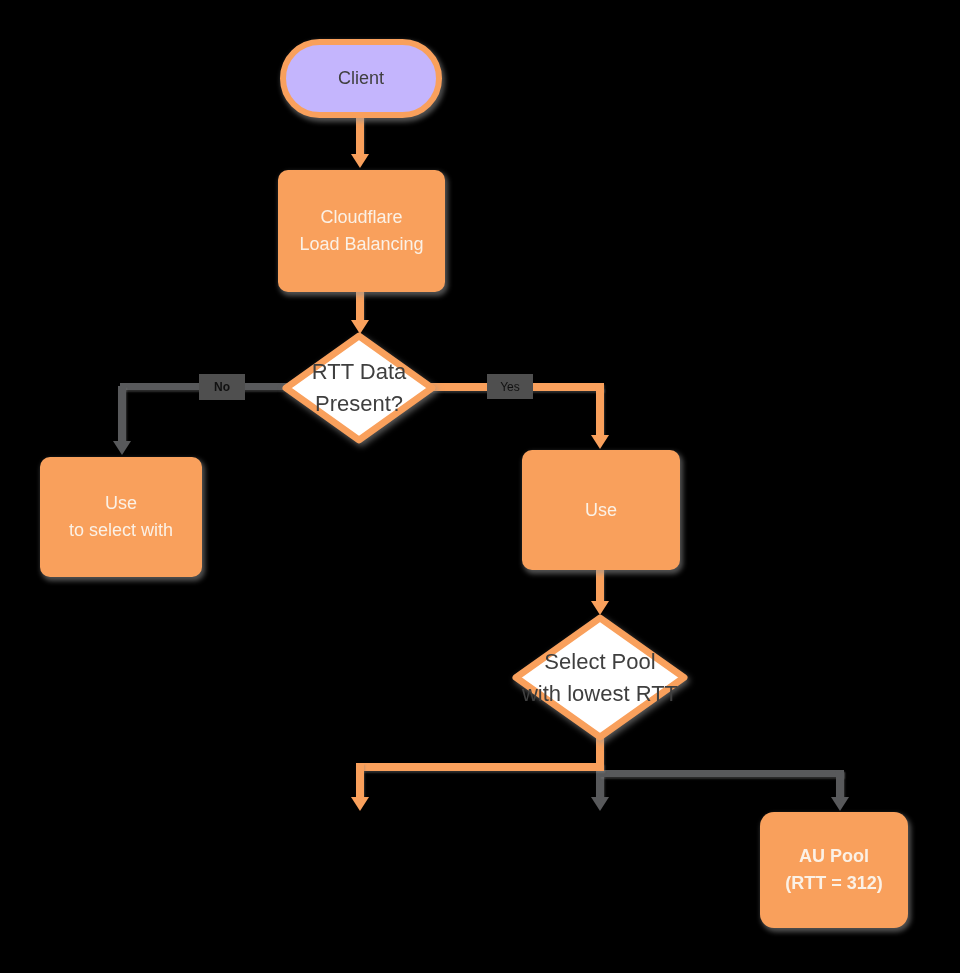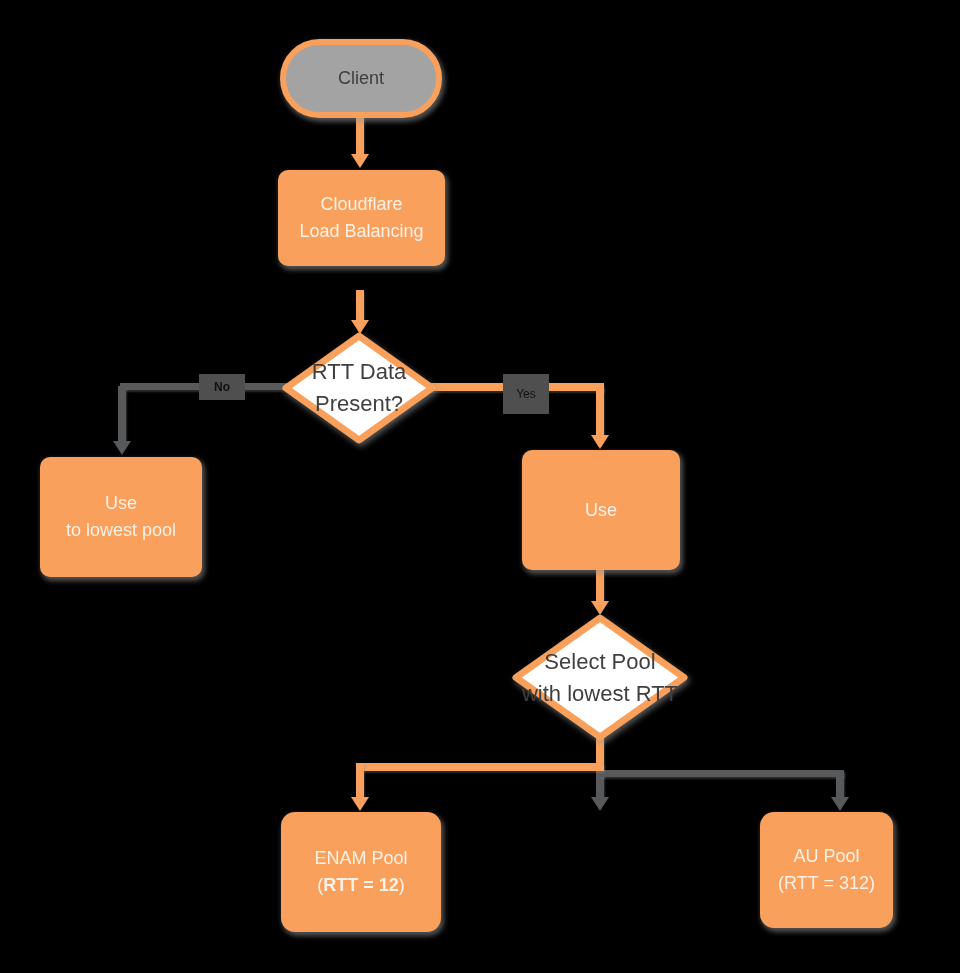--- a/index.html
+++ b/index.html
@@ -22,21 +22,21 @@
   .arrow-down{position:absolute;width:0;height:0;
     border-left:9px solid transparent;border-right:9px solid transparent;
     border-top:14px solid var(--orange);z-index:3;}
   .arrow-down.gray{border-top-color:var(--gray);z-index:2;}
   
   .node{position:absolute;display:flex;align-items:center;justify-content:center;
     text-align:center;z-index:5;}
   .rect{background:var(--orange);border-radius:10px;color:var(--white-text);
     font-size:18px;line-height:1.5;
     box-shadow:2px 3px 5px 1px rgba(148,148,148,0.55);}
-  .pill{background:#a3a3a3;border:6px solid var(--orange);border-radius:45px;
+  .pill{background:#c4b5fd;border:6px solid var(--orange);border-radius:45px;
     color:var(--dark-text);font-size:18px;
     box-shadow:2px 3px 5px 1px rgba(148,148,148,0.55);}
   .diamond{background:transparent;z-index:4;}
   .diamond svg{position:absolute;left:0;top:0;
     filter:drop-shadow(2px 3px 3px rgba(148,148,148,0.6));}
   .diamond .dtext{position:relative;color:var(--dark-text);font-size:22px;
     line-height:1.45;text-align:center;z-index:6;}
   
   .edge-label{position:absolute;background:var(--label-bg);color:#111;
     font-size:12px;display:flex;align-items:center;justify-content:center;
@@ -73,76 +73,70 @@
   <div class="arrow-down" style="left:591px;top:601px;"></div>
 
   <div class="line orange" style="left:596px;top:736px;width:8px;height:34px;"></div>
   <div class="line orange" style="left:356px;top:763px;width:248px;height:8px;"></div>
   <div class="line orange" style="left:356px;top:763px;width:8px;height:37px;"></div>
   <div class="arrow-down" style="left:351px;top:797px;"></div>
 
   <div class="edge-label" style="left:199px;top:374px;width:46px;height:26px;font-weight:bold;">
     <span>No</span>
   </div>
-  <div class="edge-label" style="left:503px;top:374px;width:46px;height:40px;">
+  <div class="edge-label" style="left:487px;top:374px;width:46px;height:25px;">
     <span>Yes</span>
   </div>
 
   <div class="node pill" style="left:280px;top:39px;width:150px;height:67px;">
     <span>Client</span>
   </div>
 
-  <div class="node rect" style="left:278px;top:170px;width:167px;height:96px;">
+  <div class="node rect" style="left:278px;top:170px;width:167px;height:122px;">
     <div>
       <div>Cloudflare</div>
       <div>Load Balancing</div>
     </div>
   </div>
 
   <div class="node diamond" style="left:281px;top:331px;width:156px;height:114px;">
     <svg width="156" height="114" viewBox="0 0 156 114">
       <polygon points="78,5 151,57 78,109 5,57" fill="#ffffff" stroke="#F9A05C" stroke-width="7" stroke-linejoin="round"></polygon>
     </svg>
     <div class="dtext">
       <div>RTT Data</div>
       <div>Present?</div>
     </div>
   </div>
 
   <div class="node rect" style="left:40px;top:457px;width:162px;height:120px;">
     <div>
       <div>Use</div>
-      <div>to lowest pool</div>
+      <div>to select with</div>
     </div>
   </div>
 
   <div class="node rect" style="left:522px;top:450px;width:158px;height:120px;">
     <div>
       <div>Use</div>
     </div>
   </div>
 
   <div class="node diamond" style="left:511px;top:613px;width:178px;height:129px;">
     <svg width="178" height="129" viewBox="0 0 178 129">
       <polygon points="89,5 173,64.5 89,124 5,64.5" fill="#ffffff" stroke="#F9A05C" stroke-width="7" stroke-linejoin="round"></polygon>
     </svg>
     <div class="dtext">
       <div>Select Pool</div>
       <div>with lowest RTT</div>
     </div>
   </div>
 
-  <div class="node rect" style="left:281px;top:812px;width:160px;height:120px;border-radius:14px;">
-    <div>
-      <div>ENAM Pool</div>
-      <div><span>(</span><span class="bold">RTT = 12</span><span>)</span></div>
-    </div>
-  </div>
 
 
-  <div class="node rect" style="left:760px;top:812px;width:133px;height:116px;border-radius:14px;">
+  <div class="node rect" style="left:760px;top:812px;width:148px;height:116px;border-radius:14px;font-weight:bold;">
     <div>
       <div>AU Pool</div>
       <div>(RTT = 312)</div>
     </div>
   </div>
 
 </div>
 
 </body></html>

